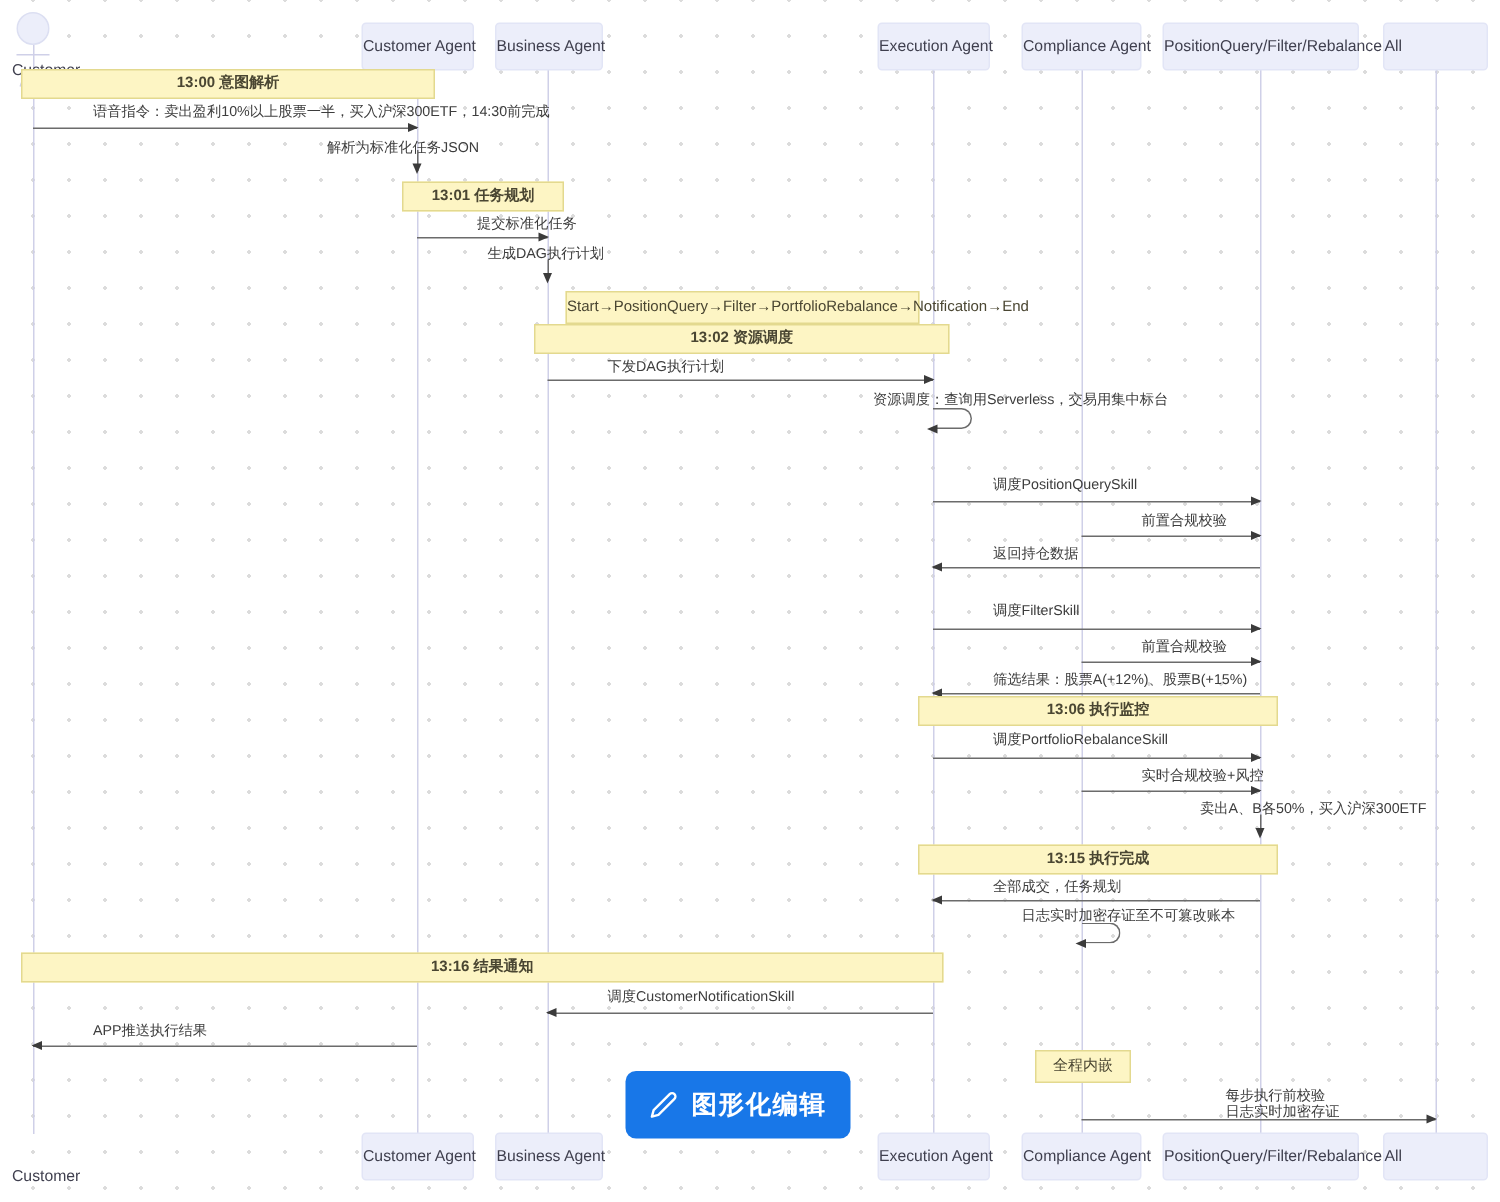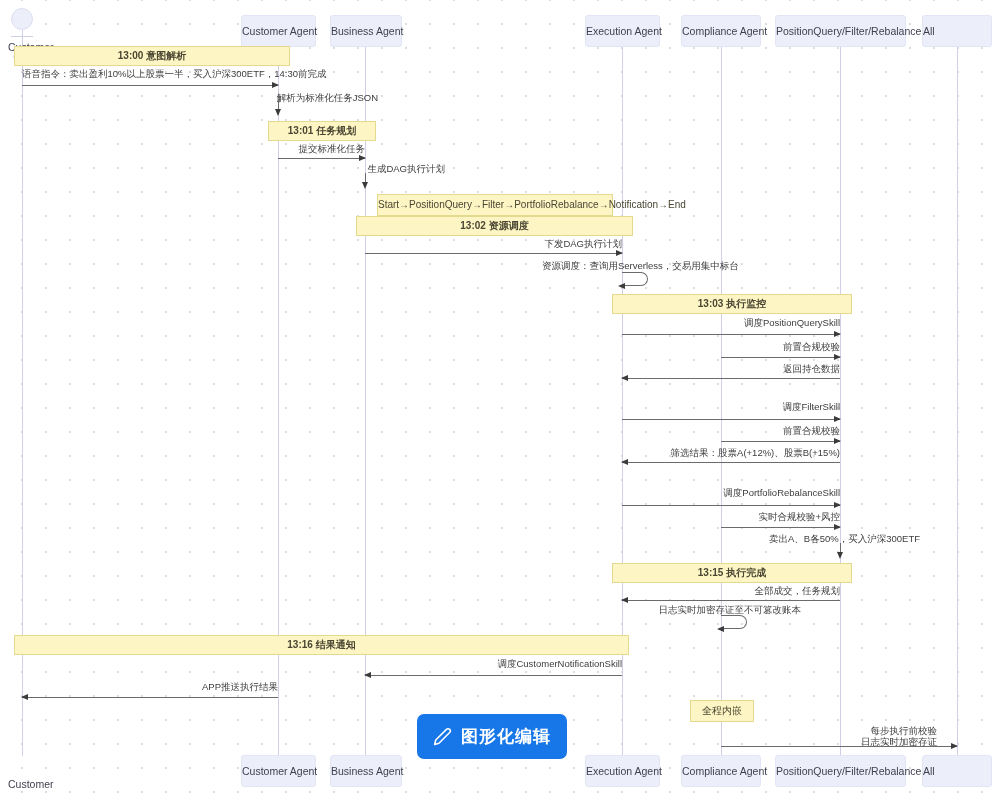--- a/index.html
+++ b/index.html
@@ -113,21 +113,22 @@
   }
   .msg.to-left .head {
     left: -1px;
     border-right: 7px solid #3b3b3b;
   }
   .mlabel {
     position: absolute;
     font-size: 9.5px;
     color: #3d3d3d;
     white-space: nowrap;
-    text-align: right;
+    text-align: left;
+    padding-left: 40px;
   }
   .mlabel.two { line-height: 11px; }
   
   .vmsg {
     position: absolute;
     width: 1px;
     background: #6b6b6b;
   }
   .vmsg .vhead {
     position: absolute;
@@ -232,21 +233,20 @@
   <div class="mlabel" style="left:365px; top:238px; width:257px">下发DAG执行计划</div>
   <div class="msg to-right" style="left:365px; top:253px; width:257px">
       <span class="head"></span>
     </div>
 
   <div class="mlabel" style="left:542px; top:260px; width:160px">资源调度：查询用Serverless，交易用集中标台</div>
   <div class="selfloop" style="left:622px; top:272px">
       <span class="lhead"></span>
     </div>
 
-  <div class="band" style="left:612px; top:294px; width:240px">13:03 执行监控</div>
 
   <div class="mlabel" style="left:622px; top:317px; width:218px">调度PositionQuerySkill</div>
   <div class="msg to-right" style="left:622px; top:334px; width:218px">
       <span class="head"></span>
     </div>
 
   <div class="mlabel" style="left:721px; top:341px; width:119px">前置合规校验</div>
   <div class="msg to-right" style="left:721px; top:357px; width:119px">
       <span class="head"></span>
     </div>
@@ -265,20 +265,21 @@
   <div class="mlabel" style="left:721px; top:425px; width:119px">前置合规校验</div>
   <div class="msg to-right" style="left:721px; top:441px; width:119px">
       <span class="head"></span>
     </div>
 
   <div class="mlabel" style="left:622px; top:447px; width:218px">筛选结果：股票A(+12%)、股票B(+15%)</div>
   <div class="msg to-left" style="left:622px; top:462px; width:218px">
       <span class="head"></span>
     </div>
 
+  <div class="band" style="left:612px; top:464px; width:240px">13:06 执行监控</div>
 
   <div class="mlabel" style="left:622px; top:487px; width:218px">调度PortfolioRebalanceSkill</div>
   <div class="msg to-right" style="left:622px; top:505px; width:218px">
       <span class="head"></span>
     </div>
 
   <div class="mlabel" style="left:721px; top:511px; width:119px">实时合规校验+风控</div>
   <div class="msg to-right" style="left:721px; top:527px; width:119px">
       <span class="head"></span>
     </div>

